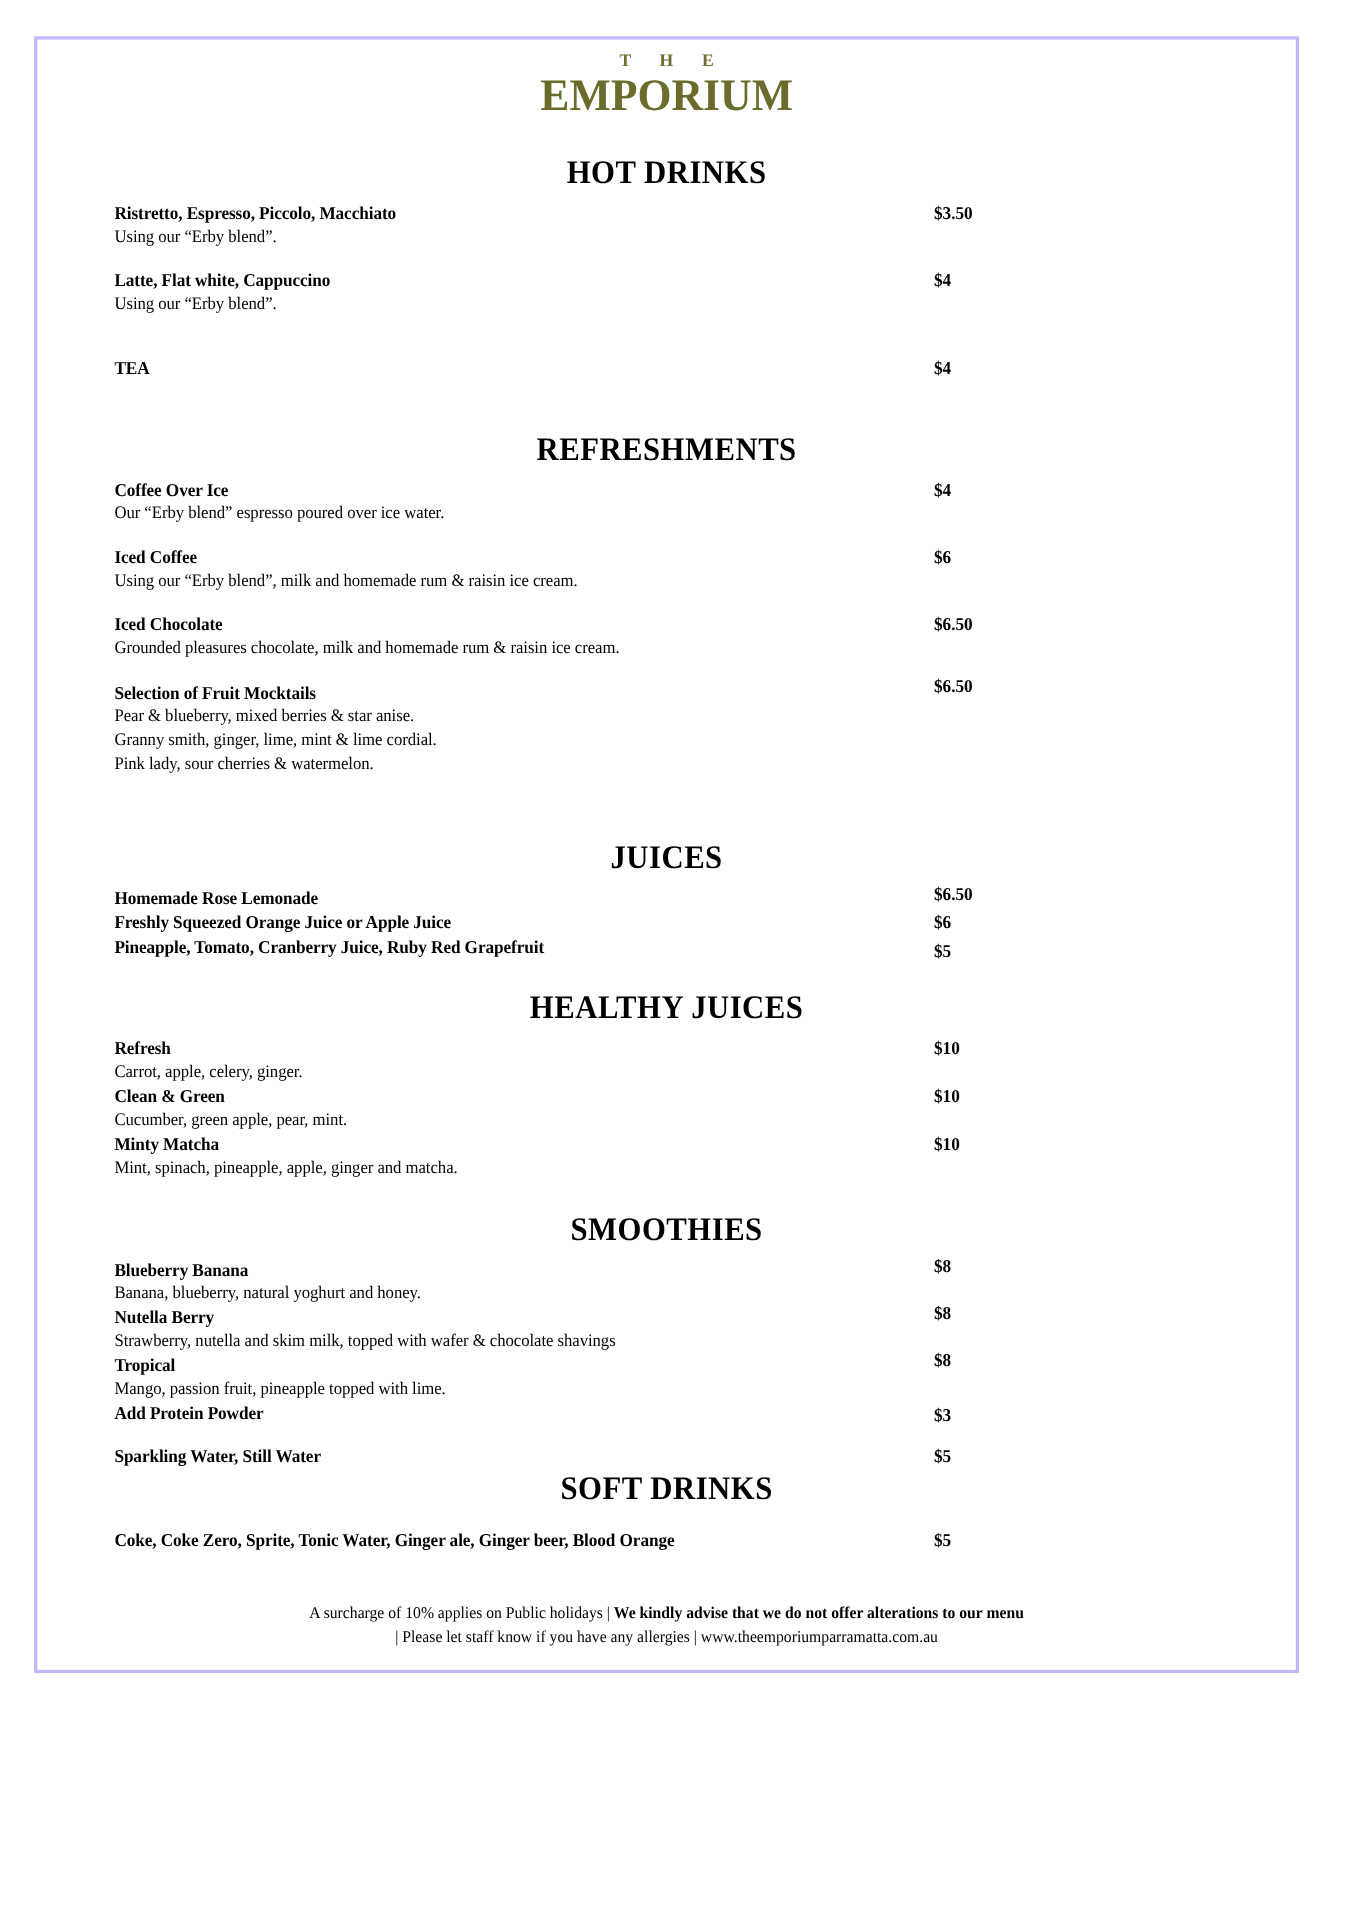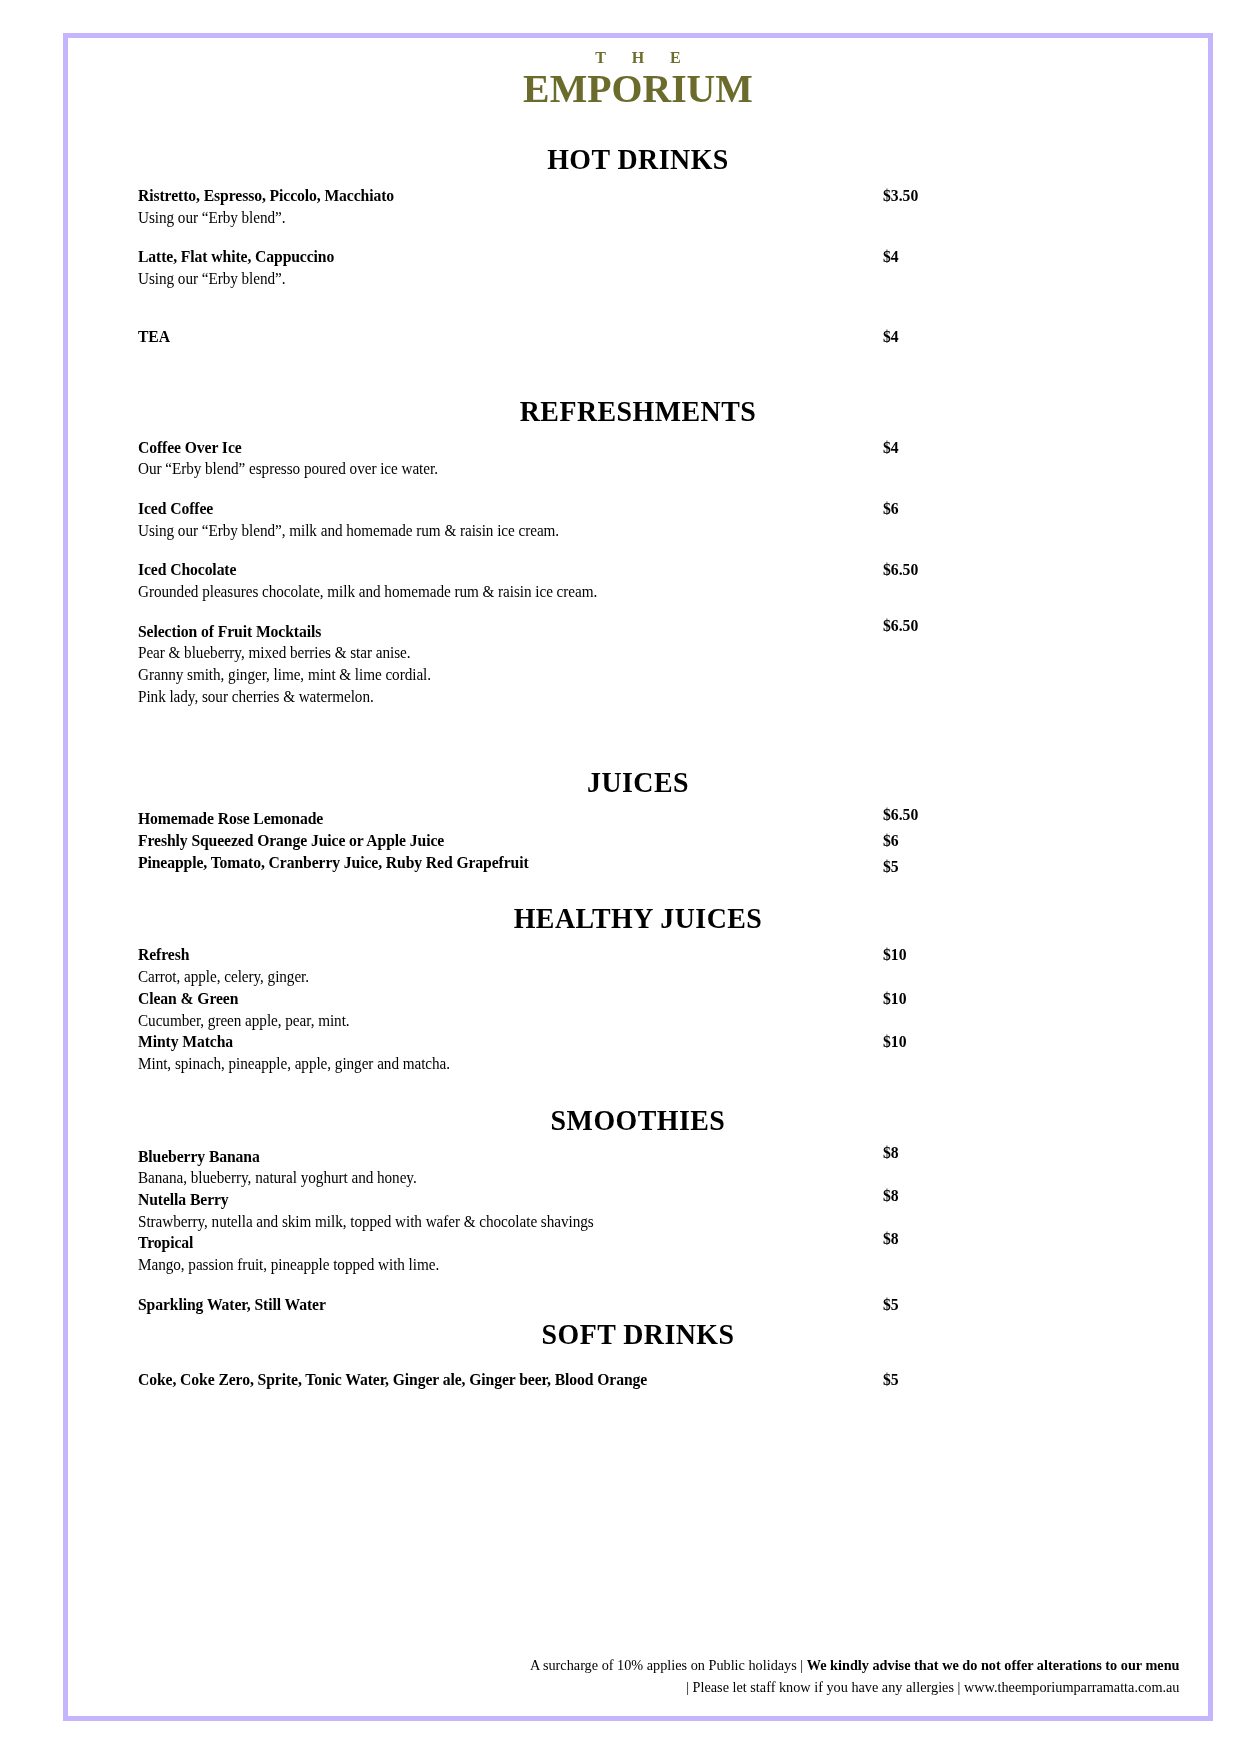--- a/index.html
+++ b/index.html
@@ -9,25 +9,25 @@
   }
   body {
     width: 1241px;
     height: 1754px;
     font-family: "Liberation Serif", "DejaVu Serif", serif;
     color: #000000;
     overflow: hidden;
   }
   .page {
     position: absolute;
-    left: 63px;
+    left: 31px;
     top: 33px;
     width: 1150px;
-    height: 1688px;
-    border: 5px solid #c4b5fd;
+    height: 1488px;
+    border: 3px solid #c4b5fd;
     box-sizing: border-box;
     background: #ffffff;
   }
   .inner {
     position: absolute;
     left: 0;
     top: 0;
     right: 0;
     bottom: 0;
     padding: 0 70px;
@@ -103,21 +103,21 @@
   .gap-sm { height: 9px; }
   .gap-md { height: 18px; }
   .gap-lg { height: 28px; }
 
   
   .footer {
     position: absolute;
     left: 0;
     right: 0;
     bottom: 18px;
-    text-align: right;
+    text-align: center;
     line-height: 1.42;
   }
   .footer-line {
     font-size: 15px;
     transform: scaleX(0.95);
   }
   .footer-strong { font-weight: bold; }
 </style>
 </head>
 <body>
@@ -244,20 +244,24 @@
     <div class="row">
       <div class="item-name">Nutella Berry</div>
       <div class="item-desc">Strawberry, nutella and skim milk, topped with wafer &amp; chocolate shavings</div>
       <div class="price" style="top:-4px;">$8</div>
     </div>
     <div class="row">
       <div class="item-name">Tropical</div>
       <div class="item-desc">Mango, passion fruit, pineapple topped with lime.</div>
       <div class="price" style="top:-4px;">$8</div>
     </div>
+    <div class="row">
+      <div class="item-name">Add Protein Powder</div>
+      <div class="price" style="top:2px;">$3</div>
+    </div>
 
     <div class="gap-md"></div>
 
     <div class="row">
       <div class="item-name">Sparkling Water, Still Water</div>
       <div class="price">$5</div>
     </div>
 
     <div style="height:2px;"></div>
 

